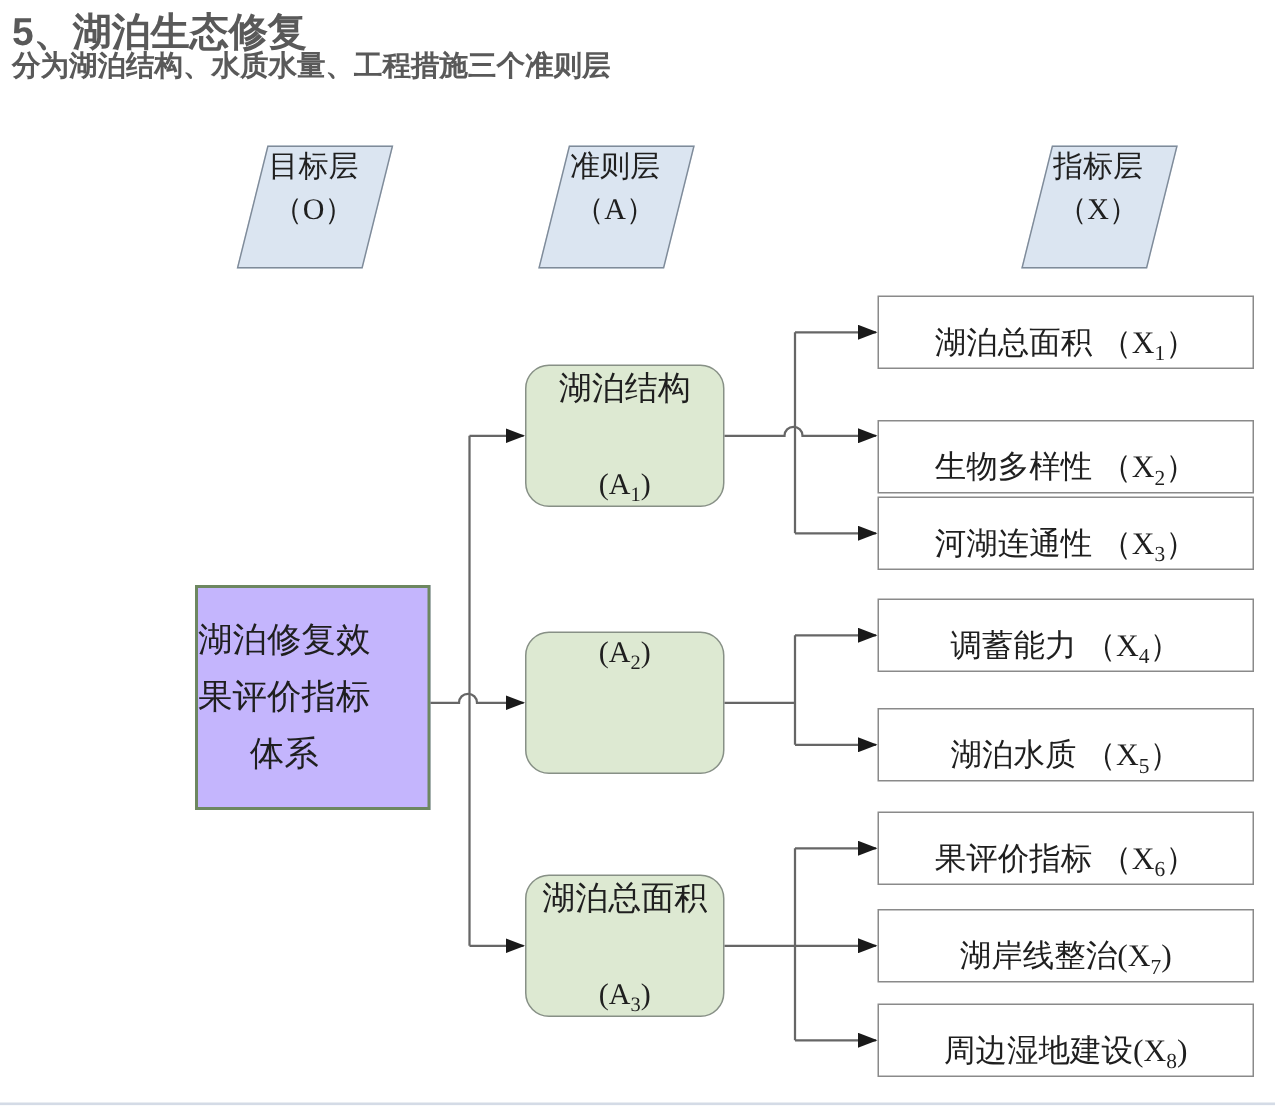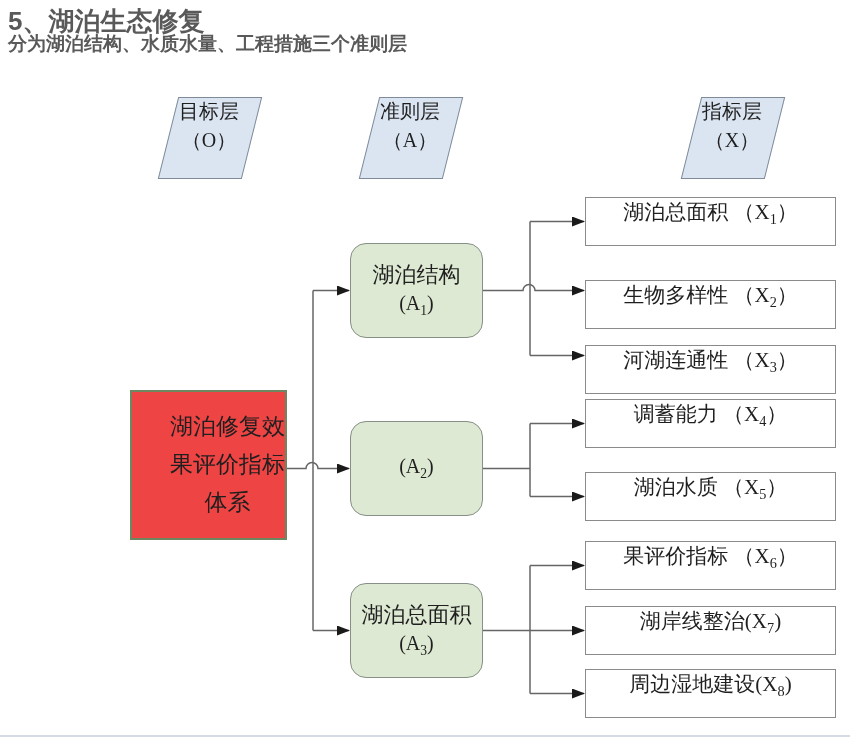--- a/index.html
+++ b/index.html
@@ -24,40 +24,40 @@
     background:#dbe5f1;border:1px solid #7f8b99;
     transform:skewX(-14deg);
   }
   .layer .text{
     position:absolute;inset:0;display:flex;flex-direction:column;
     align-items:center;line-height:1.45;font-size:20px;
   }
   
   .goal-box{
     position:absolute;left:130px;top:390px;width:157px;height:150px;
-    background:#ef4444;border:2px solid #6d8760;box-sizing:border-box;
-    display:flex;align-items:center;justify-content:flex-end;
+    background:#c4b5fd;border:2px solid #6d8760;box-sizing:border-box;
+    display:flex;align-items:center;justify-content:flex-start;
   }
   .goal-box .label{
     white-space:pre-line;text-align:center;font-size:23px;line-height:1.65;
   }
   
   .criterion{
     position:absolute;left:350px;width:133px;height:95px;
     background:#dde9d2;border:1.5px solid #879086;border-radius:16px;
     box-sizing:border-box;display:flex;flex-direction:column;
-    align-items:center;justify-content:center;line-height:1.35;
+    align-items:center;line-height:1.35;gap:36px;
   }
   .criterion .c-title{font-size:22px;}
   .criterion .c-code{font-size:20px;}
   
   .indicator{
     position:absolute;left:585px;width:251px;height:49px;
     background:#ffffff;border:1.5px solid #8a8a8a;box-sizing:border-box;
-    display:flex;align-items:flex-start;justify-content:center;font-size:21px;
+    display:flex;align-items:flex-end;justify-content:center;font-size:21px;
   }
   sub{font-size:0.68em;}
   .connector-svg{position:absolute;left:0;top:0;pointer-events:none;}
   .bottom-line{
     position:absolute;left:0;bottom:0;width:850px;height:2px;background:#d4dbe6;
   }
 </style>
 </head>
 <body>
 
@@ -105,21 +105,21 @@
     <div class="c-title">湖泊总面积</div>
     <div class="c-code"><span>(A</span><sub>3</sub><span>)</span></div>
   </div>
 
   <div class="indicator" style="top:197px">
     <span><span>湖泊总面积 （X</span><sub>1</sub><span>）</span></span>
   </div>
   <div class="indicator" style="top:280px">
     <span><span>生物多样性 （X</span><sub>2</sub><span>）</span></span>
   </div>
-  <div class="indicator" style="top:345px">
+  <div class="indicator" style="top:331px">
     <span><span>河湖连通性 （X</span><sub>3</sub><span>）</span></span>
   </div>
   <div class="indicator" style="top:399px">
     <span><span>调蓄能力 （X</span><sub>4</sub><span>）</span></span>
   </div>
   <div class="indicator" style="top:472px">
     <span><span>湖泊水质 （X</span><sub>5</sub><span>）</span></span>
   </div>
   <div class="indicator" style="top:541px">
     <span><span>果评价指标 （X</span><sub>6</sub><span>）</span></span>

